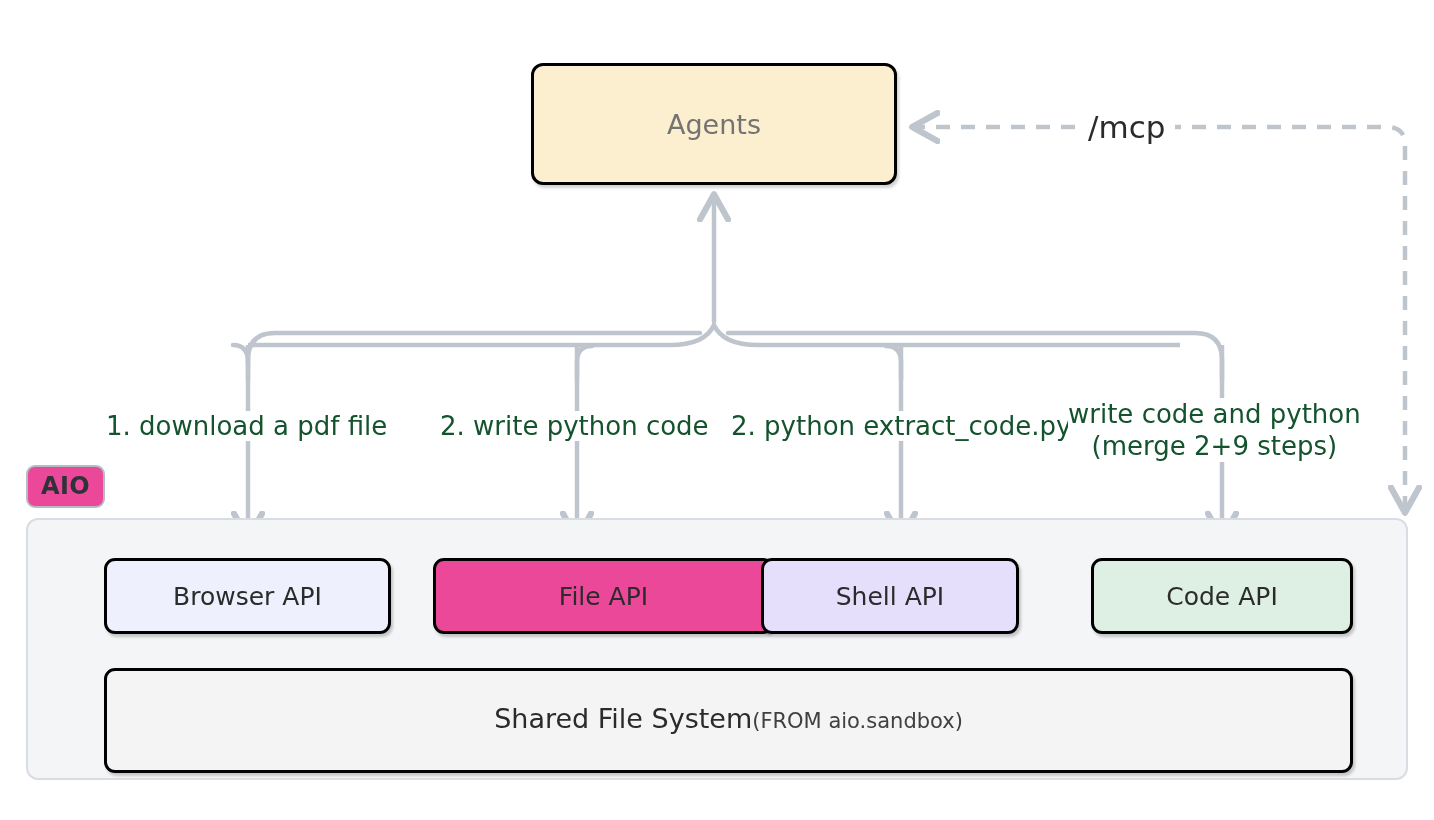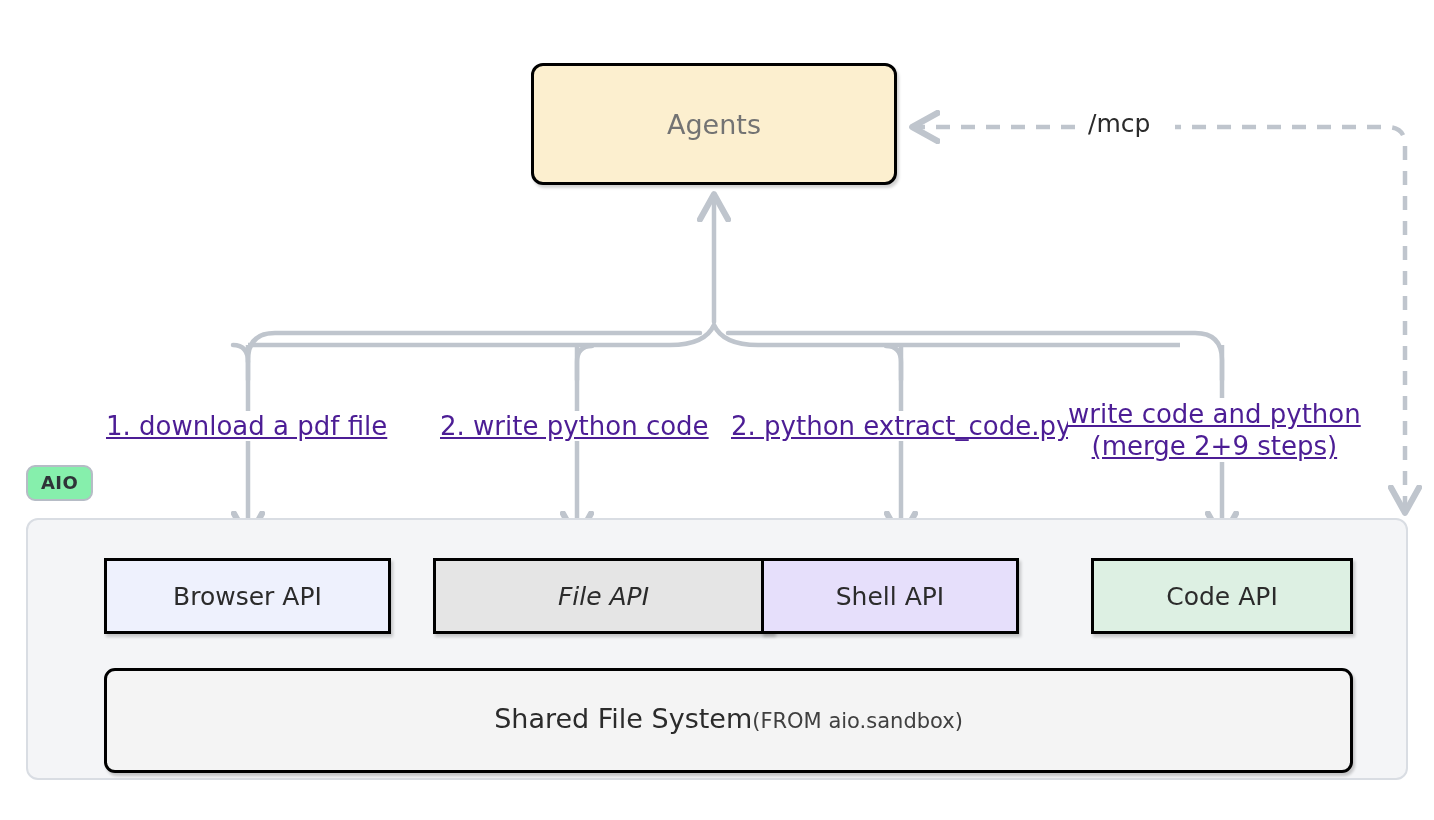--- a/index.html
+++ b/index.html
@@ -44,21 +44,21 @@
     font-size: 27px;
     color: #737373;
     box-shadow: 2px 3px 3px rgba(0,0,0,0.18);
   }
 
   
   .mcp-label {
     position: absolute;
     left: 1082px;
     top: 109px;
-    font-size: 25px;
+    font-size: 31px;
     color: #2b2b2b;
     background: #ffffff;
     padding: 0 6px;
     white-space: nowrap;
   }
 
   
   .task-caption {
     position: absolute;
     left: 420px;
@@ -68,46 +68,45 @@
     font-size: 27px;
     line-height: 1.46;
     color: #2b2b2b;
   }
   .task-caption span { display: block; }
 
   
   .step-label {
     position: absolute;
     font-size: 26px;
-    color: #4c1d95;
+    color: #14532d;
     white-space: nowrap;
     background: #ffffff;
-    text-decoration: underline;
   }
   .step-1 { left: 106px; top: 411px; }
   .step-2 { left: 440px; top: 411px; }
   .step-3 { left: 731px; top: 411px; }
   .step-4 {
     left: 1068px;
     top: 398px;
     text-align: center;
     line-height: 1.24;
   }
   .step-4 span { display: block; }
 
   
   .aio-badge {
     position: absolute;
     left: 26px;
     top: 465px;
     padding: 5px 13px 6px 13px;
     border: 2px solid #b6bcc6;
     border-radius: 9px;
-    background: #86efac;
-    font-size: 18px;
+    background: #ec4899;
+    font-size: 24px;
     font-weight: bold;
     color: #2f3338;
     letter-spacing: 0.4px;
     z-index: 5;
   }
 
   
   .aio-container {
     position: absolute;
     left: 26px;
@@ -120,31 +119,31 @@
     background: #f4f5f7;
   }
 
   
   .api-box {
     position: absolute;
     top: 558px;
     height: 76px;
     box-sizing: border-box;
     border: 3.5px solid #000000;
-    border-radius: 0;
+    border-radius: 11px;
     display: flex;
     align-items: center;
     justify-content: center;
     font-size: 25px;
     color: #2b2b2b;
     box-shadow: 2px 3px 3px rgba(0,0,0,0.2);
     z-index: 3;
   }
   .api-browser { left: 104px;  width: 287px; background: #eef1fd; }
-  .api-file    { left: 433px;  width: 341px; background: #e5e5e5; font-style: italic; }
+  .api-file    { left: 433px;  width: 341px; background: #ec4899; }
   .api-shell   { left: 761px;  width: 258px; background: #e6dffb; }
   .api-code    { left: 1091px; width: 262px; background: #ddf0e3; }
 
   
   .sfs-box {
     position: absolute;
     left: 104px;
     top: 668px;
     width: 1249px;
     height: 105px;

